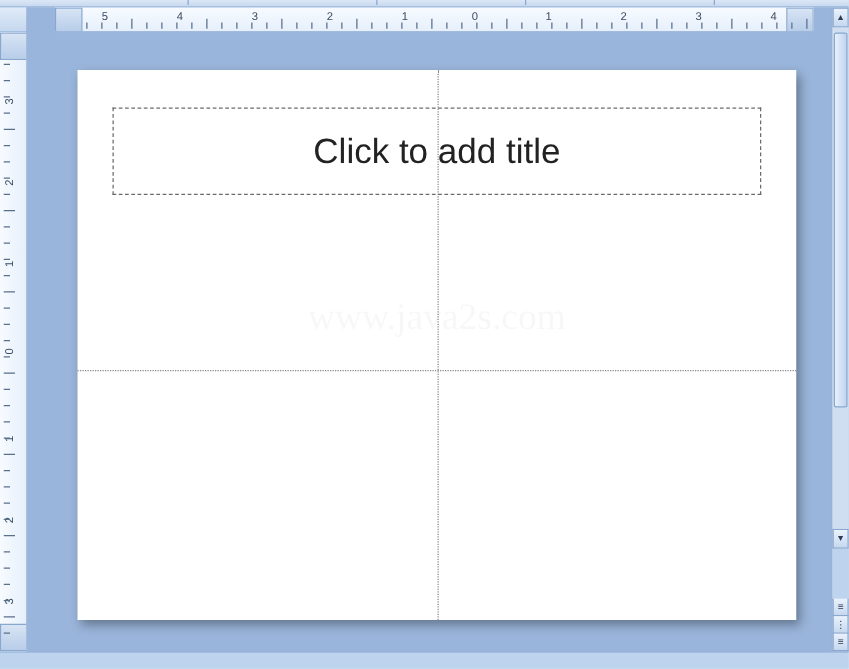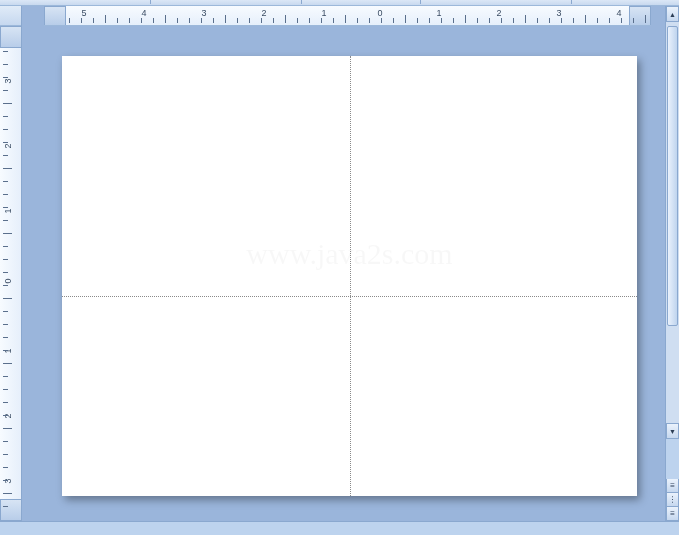--- a/index.html
+++ b/index.html
@@ -295,20 +295,21 @@
         <div class="tick" style="left: 577px;"></div>
         <div class="tick" style="left: 589px;"></div>
         <div class="tick major" style="left: 601px;"></div>
       </div>
 
     <div class="canvas-wrap">
       <div class="slide">
         <div class="v-guide"></div>
         <div class="h-guide"></div>
         <div class="watermark">www.java2s.com</div>
+        <div class="title-ph">Click to add title</div>
       </div>
     </div>
   </div>
 
   <div class="v-scroll">
     <div class="sb-btn">▲</div>
     <div class="sb-track">
       <div class="sb-thumb"></div>
     </div>
     <div class="sb-btn">▼</div>

